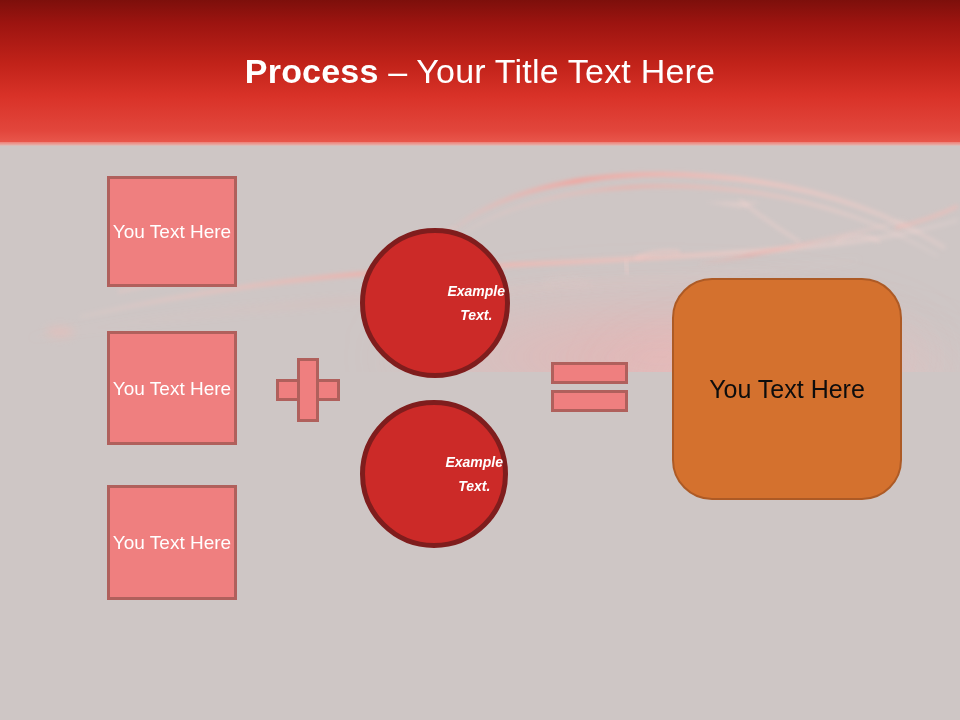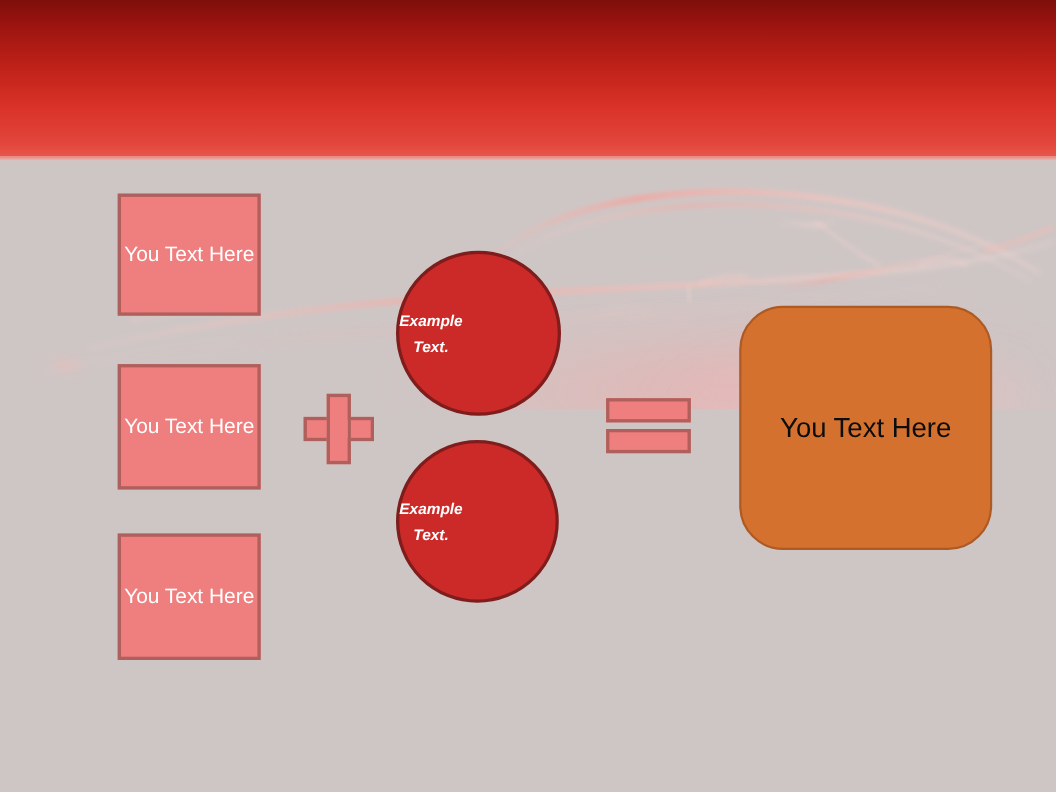--- a/index.html
+++ b/index.html
@@ -112,31 +112,31 @@
     left: 24px; top: 24px;
     width: 16px; height: 16px;
     background: #ef7f7f;
   }
 
   
   .circle {
     position: absolute;
     border-radius: 50%;
     background: #cc2a28;
-    border: 3px solid #7f1d1d;
+    border: 5px solid #7f1d1d;
     box-sizing: border-box;
     color: #ffffff;
     font-size: 14px;
     font-weight: bold;
     font-style: italic;
     line-height: 24px;
     text-align: center;
     display: flex;
     align-items: center;
-    justify-content: flex-start;
+    justify-content: flex-end;
   }
   #circle-1 { left: 360px; top: 228px; width: 150px; height: 150px; }
   #circle-2 { left: 360px; top: 400px; width: 148px; height: 148px; }
 
   
   #equals-sign {
     position: absolute;
     left: 551px;
     top: 362px;
   }
@@ -222,20 +222,21 @@
       <path d="M 118 150 C 150 142 182 140 205 144" fill="none" stroke="#ffc9c2" stroke-width="2" filter="url(#soft)" opacity="0.45"></path>
 
       <path d="M 895 86 C 920 80 942 72 958 64" fill="none" stroke="#ffb9b2" stroke-width="3" filter="url(#soft)" opacity="0.6"></path>
 
       <ellipse cx="60" cy="190" rx="14" ry="5" fill="#ffb6ae" opacity="0.35" filter="url(#softer)"></ellipse>
     </svg>
   </div>
 
   <div id="title-band"></div>
   <div id="title-underline"></div>
+  <div id="title-text"><span class="strong">Process</span><span class="rest"> – Your Title Text Here</span></div>
 
   <div class="input-box" id="box-1">
     <span>You Text Here</span>
   </div>
   <div class="input-box" id="box-2">
     <span>You Text Here</span>
   </div>
   <div class="input-box" id="box-3">
     <span>You Text Here</span>
   </div>

